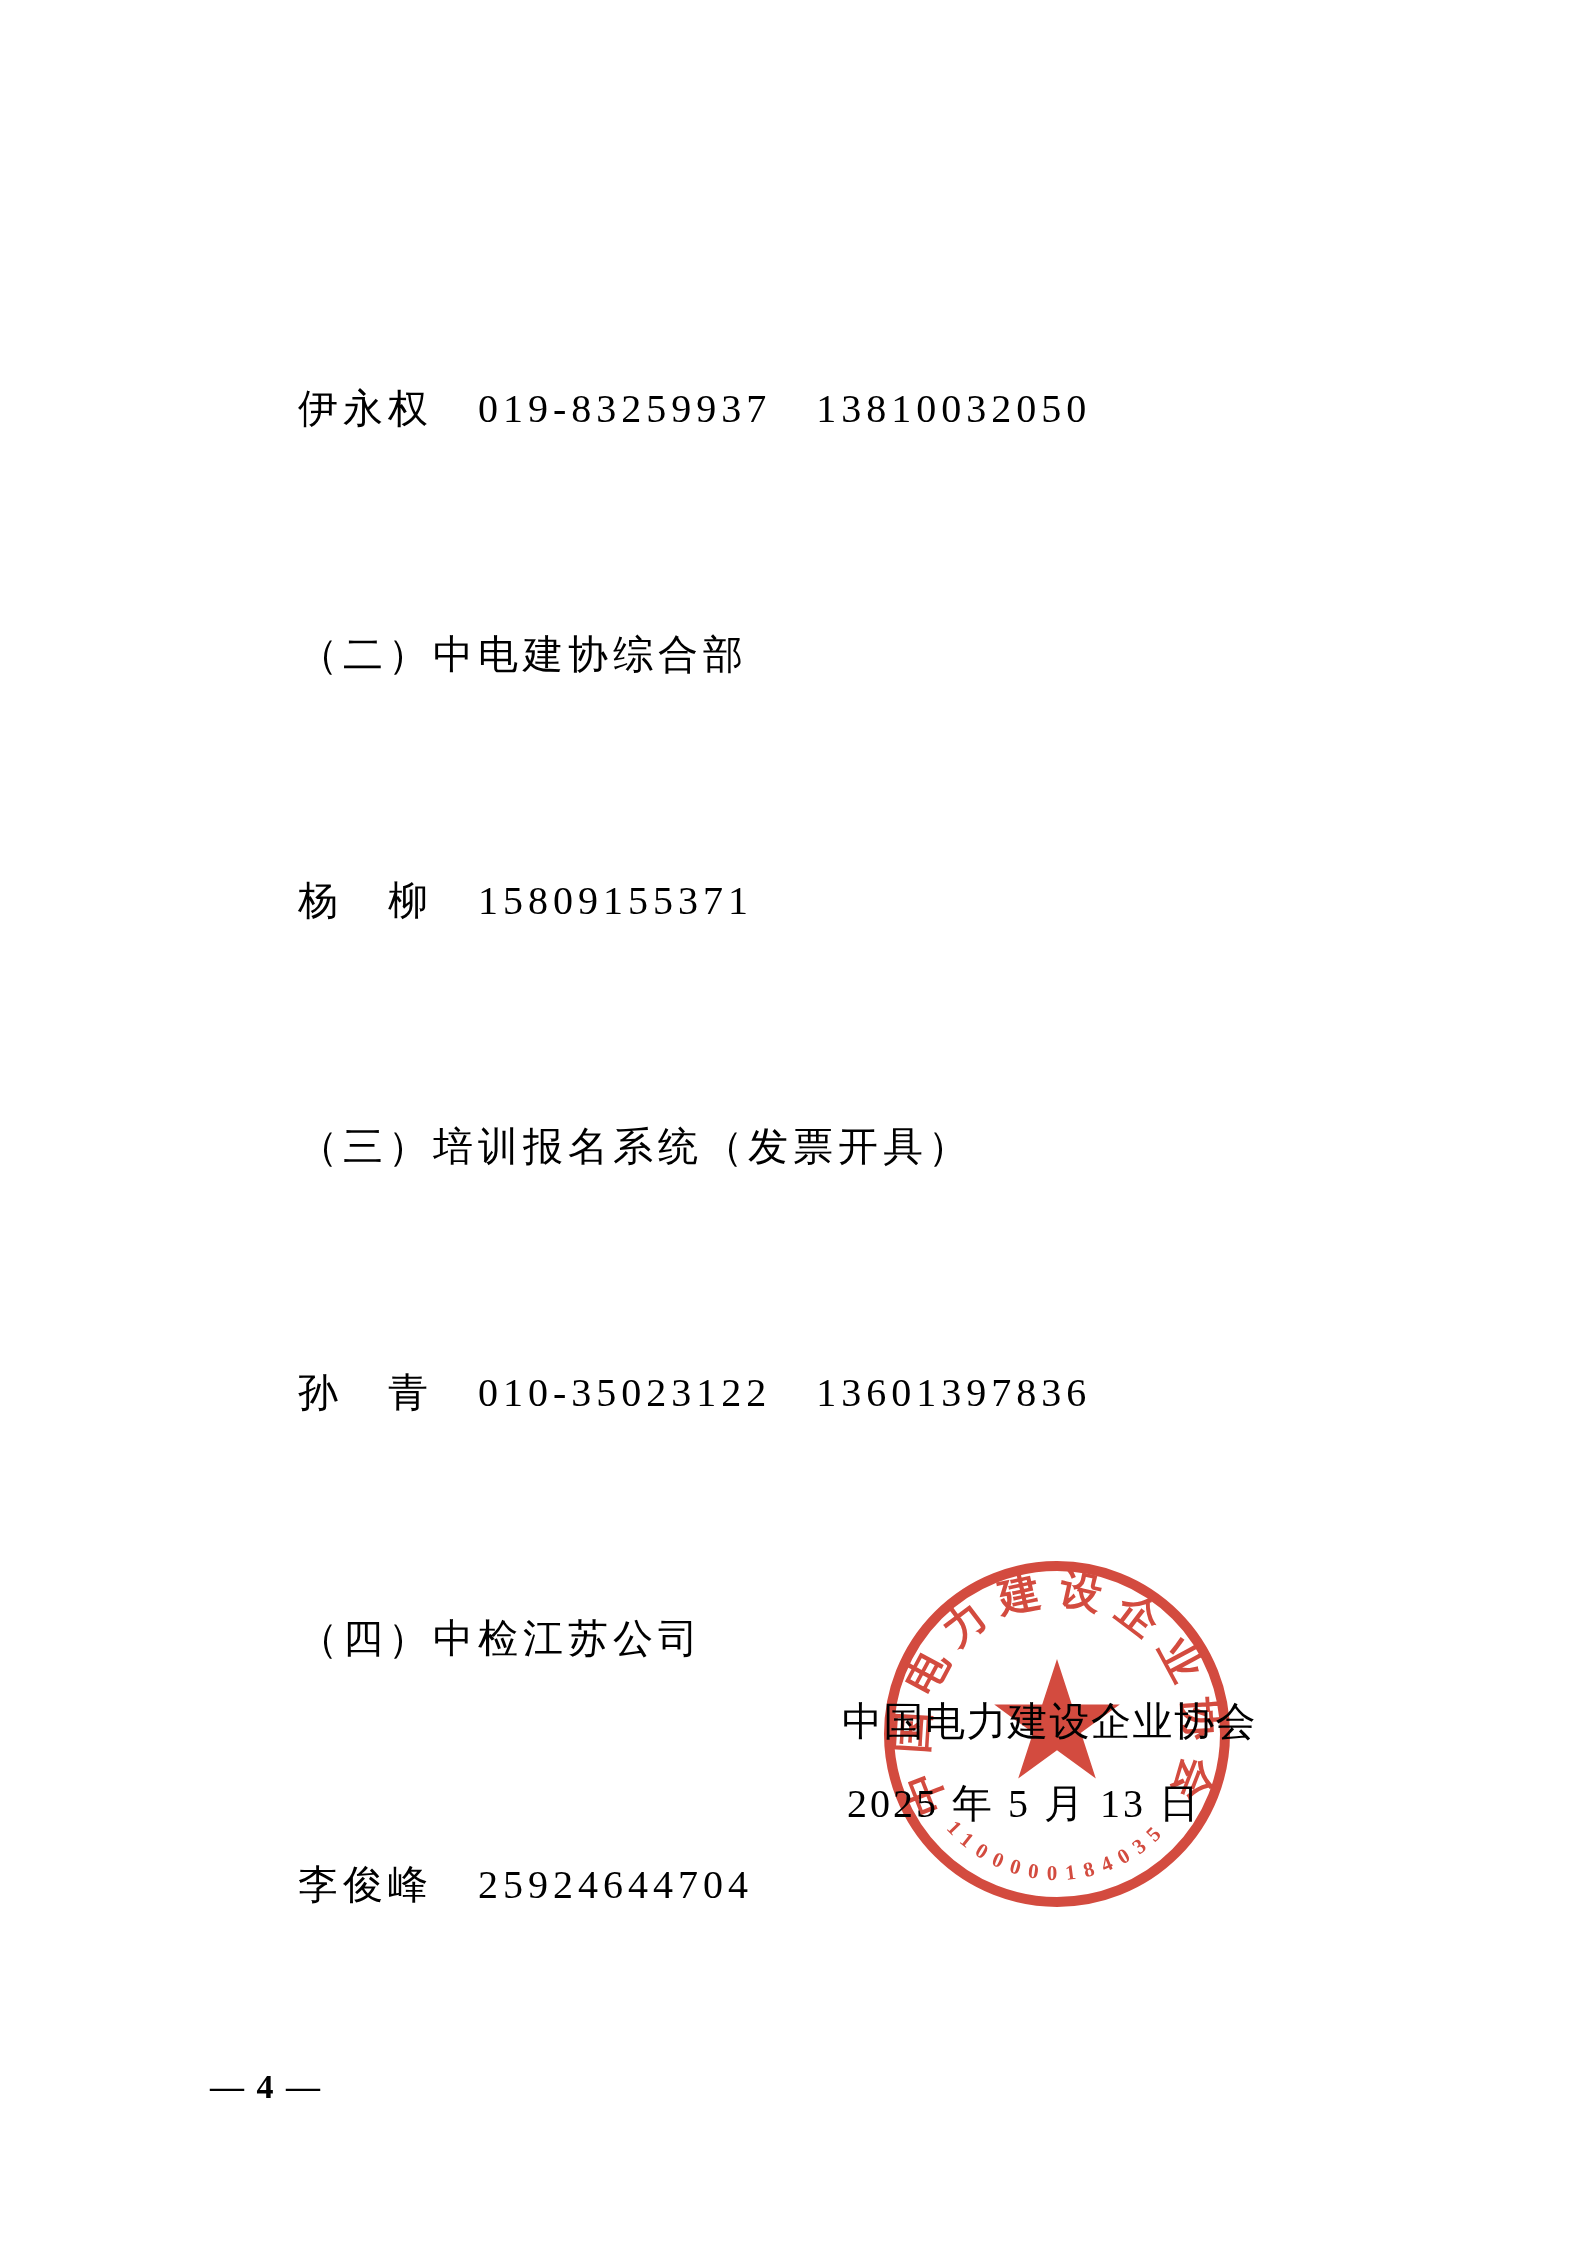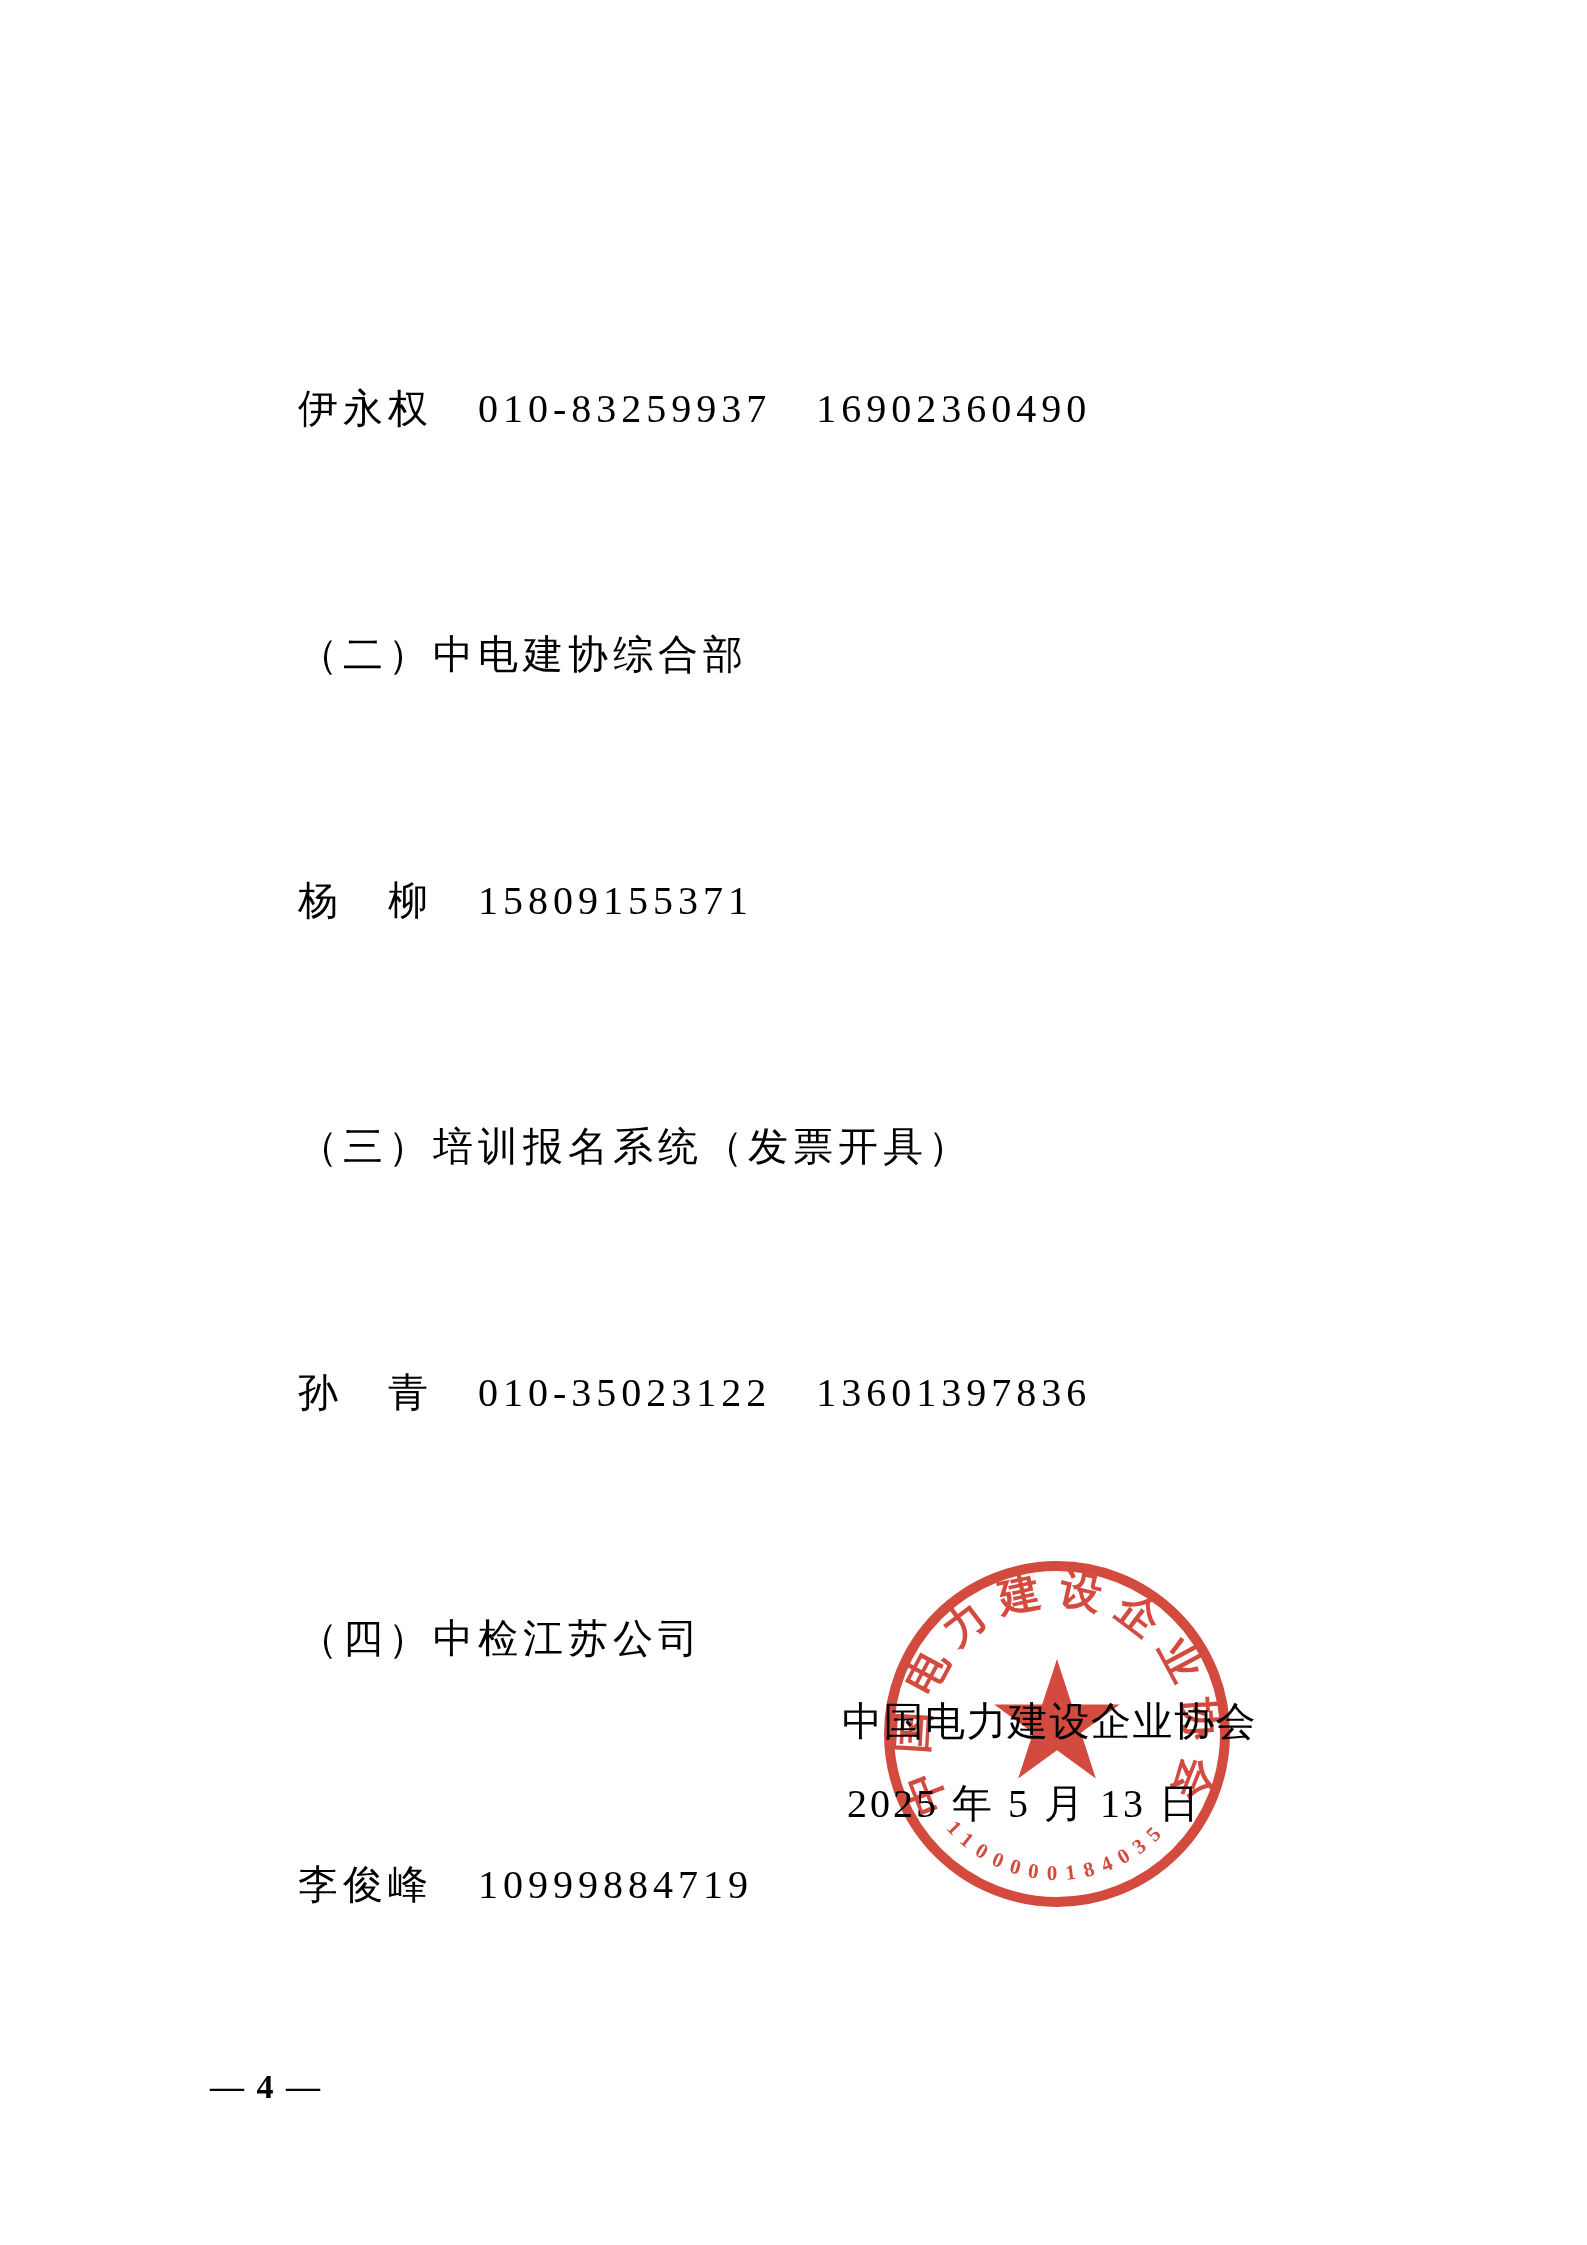--- a/index.html
+++ b/index.html
@@ -55,27 +55,27 @@
     letter-spacing:2px;
     white-space:nowrap;
   }
 </style>
 </head>
 <body>
 
 <div class="page">
 
   <div class="body-text">
-    <div class="line indent">伊永权　010-83259937　16902360490</div>
+    <div class="line indent">伊永权　019-83259937　13810032050</div>
     <div class="line indent">（二）中电建协综合部</div>
     <div class="line indent">杨　柳　15809155371</div>
     <div class="line indent">（三）培训报名系统（发票开具）</div>
     <div class="line indent">孙　青　010-35023122　13601397836</div>
     <div class="line indent">（四）中检江苏公司</div>
-    <div class="line indent">李俊峰　10999884719</div>
+    <div class="line indent">李俊峰　25924644704</div>
     
     
     
     
     
     
     
     
   </div>
 

